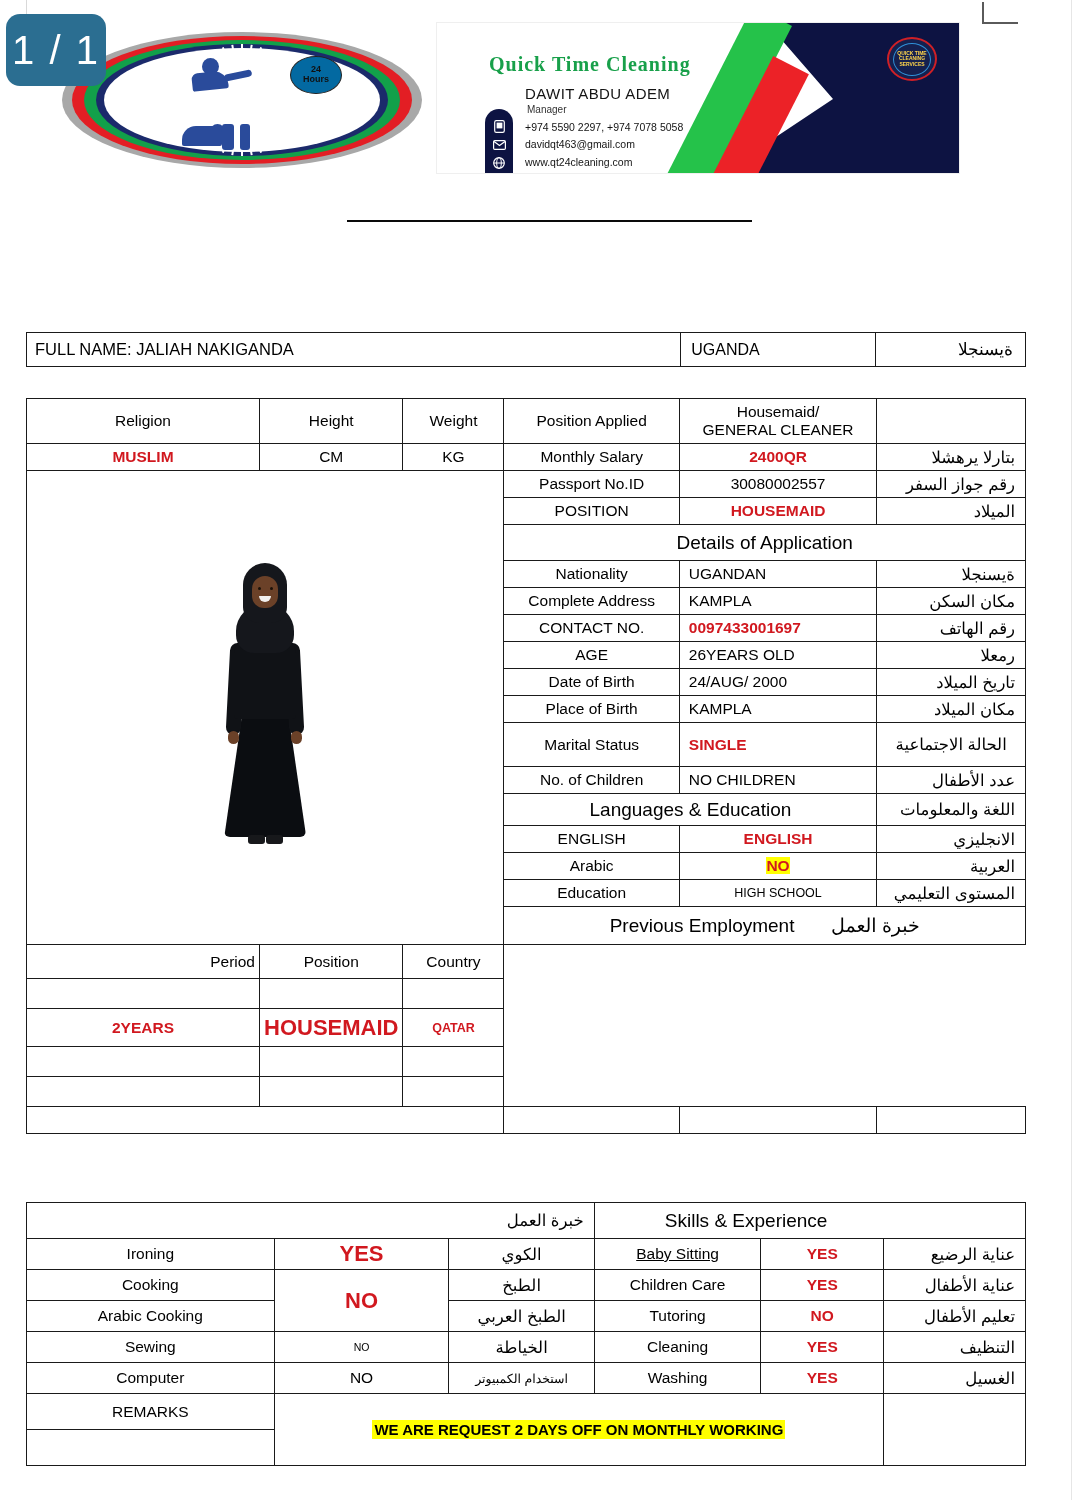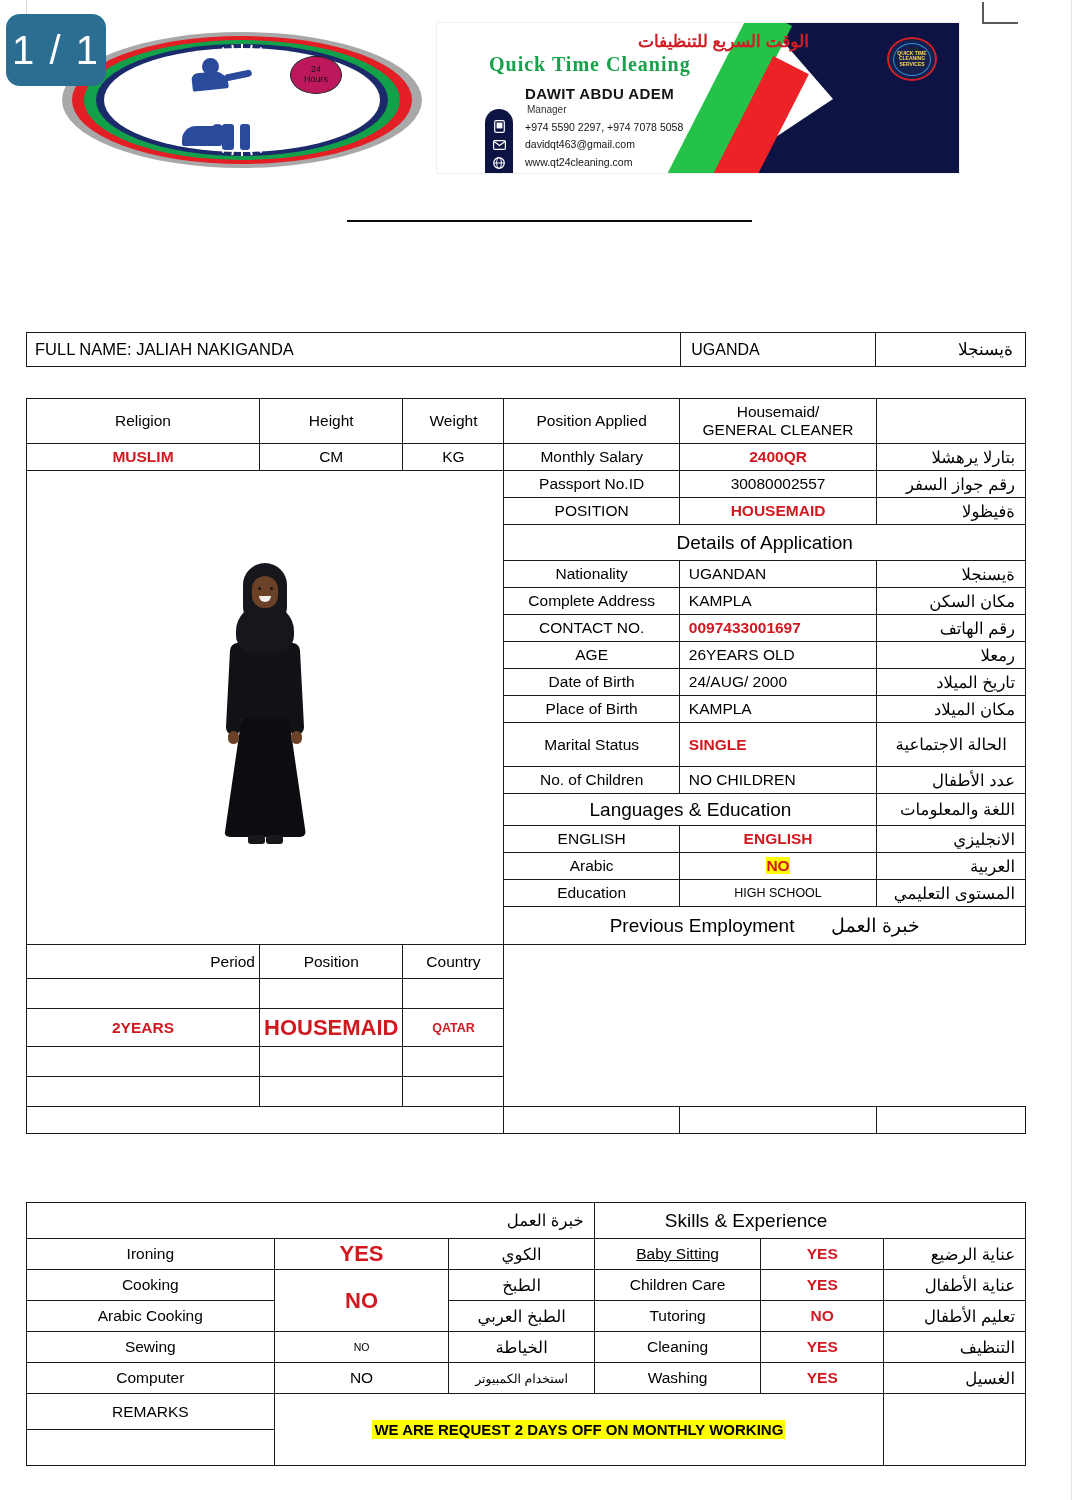--- a/index.html
+++ b/index.html
@@ -82,23 +82,23 @@
   .p-head  { left: 140px; top: 26px; width: 17px; height: 17px; border-radius: 50%; }
   .p-body  { left: 130px; top: 40px; width: 36px; height: 18px; border-radius: 6px 14px 2px 2px; transform: rotate(-6deg); }
   .p-arm   { left: 162px; top: 40px; width: 28px; height: 7px; border-radius: 4px; transform: rotate(-12deg); }
   .p-head2 { left: 148px; top: 92px; width: 15px; height: 15px; border-radius: 50%; }
   .p-body2 { left: 120px; top: 94px; width: 40px; height: 20px; border-radius: 14px 6px 2px 2px; }
   .p-leg   { left: 160px; top: 92px; width: 12px; height: 26px; border-radius: 3px; }
   .p-leg2  { left: 178px; top: 92px; width: 10px; height: 26px; border-radius: 3px; }
   .badge24 {
     position: absolute; left: 228px; top: 24px; width: 52px; height: 38px;
     border: 1.5px solid #222; border-radius: 50%;
-    background: #be185d;
+    background: #0369a1;
     display: flex; flex-direction: column; align-items: center; justify-content: center;
-    font-size: 9px; color: #111; line-height: 1.1;
+    font-size: 9px; color: #111; line-height: 1.1; font-weight: bold;
   }
 
   .card {
     position: absolute; left: 436px; top: 22px; width: 524px; height: 152px;
     background: #ffffff; overflow: hidden;
     border: 1px solid #efefef;
   }
   .card .navy-bg {
     position: absolute; right: 0; top: 0; width: 300px; height: 152px;
     background: #0d1342;
@@ -127,21 +127,21 @@
     text-align: right; color: #cf1f26; font-size: 17px; font-weight: bold;
     direction: rtl;
   }
   .card-en {
     position: absolute; left: 52px; top: 30px; width: 320px;
     color: #18a04a; font-family: "Liberation Serif", serif;
     font-size: 20px; font-weight: bold; letter-spacing: 1px;
   }
   .card-name {
     position: absolute; left: 88px; top: 62px; color: #141414;
-    font-size: 15px; font-weight: bold; letter-spacing: .4px;
+    font-size: 15px; font-weight: normal; letter-spacing: .4px;
   }
   .card-role {
     position: absolute; left: 90px; top: 81px; color: #333; font-size: 10px;
   }
   .icon-rail {
     position: absolute; left: 48px; top: 86px; width: 28px; height: 66px;
     background: #0d1342; border-radius: 14px 14px 0 0;
   }
   .card-line { position: absolute; left: 88px; color: #141414; font-size: 10.5px; }
   .ic {
@@ -283,21 +283,20 @@
   </div>
 
   <div class="card">
     <div class="navy-bg"></div>
     <div class="green-stripe"></div>
     <div class="red-stripe"></div>
     <div class="seal">
       <div class="seal-in">QUICK TIME CLEANING SERVICES</div>
     </div>
 
-    <div class="card-ar">الوقت السريع للتنظيفات</div>
     <div class="card-en">Quick Time Cleaning</div>
     <div class="card-name">DAWIT ABDU ADEM</div>
     <div class="card-role">Manager</div>
 
     <div class="icon-rail"></div>
 
     <div class="ic" style="top:96px;">
       <svg width="11" height="13" viewBox="0 0 11 13">
           <rect x="0.7" y="0.7" width="9.6" height="11.6" rx="1.6" fill="none" stroke="#fff" stroke-width="1.2"></rect>
           <rect x="2.6" y="2.6" width="5.8" height="5.8" fill="#fff"></rect>
@@ -381,21 +380,21 @@
       </div>
     </td>
     <td>Passport No.ID</td>
     <td>30080002557</td>
     <td class="ar">رقم جواز السفر</td>
   </tr>
 
   <tr>
     <td>POSITION</td>
     <td class="red">HOUSEMAID</td>
-    <td class="ar">ةفيظولا</td>
+    <td class="ar">الميلاد</td>
   </tr>
 
   <tr>
     <td colspan="3" class="sect" style="height:36px;">Details of Application</td>
   </tr>
 
   <tr>
     <td>Nationality</td>
     <td style="text-align:left;padding-left:9px;">UGANDAN</td>
     <td class="ar">ةيسنجلا</td>

